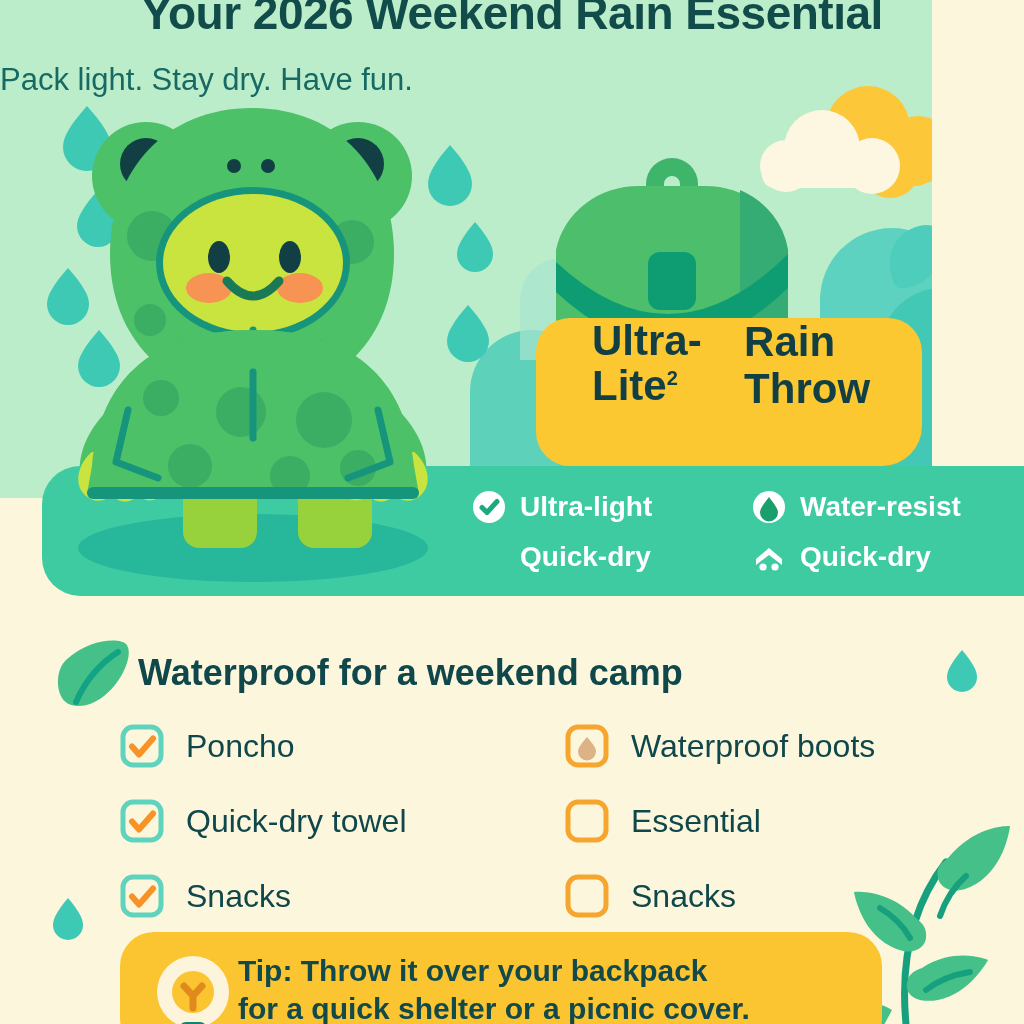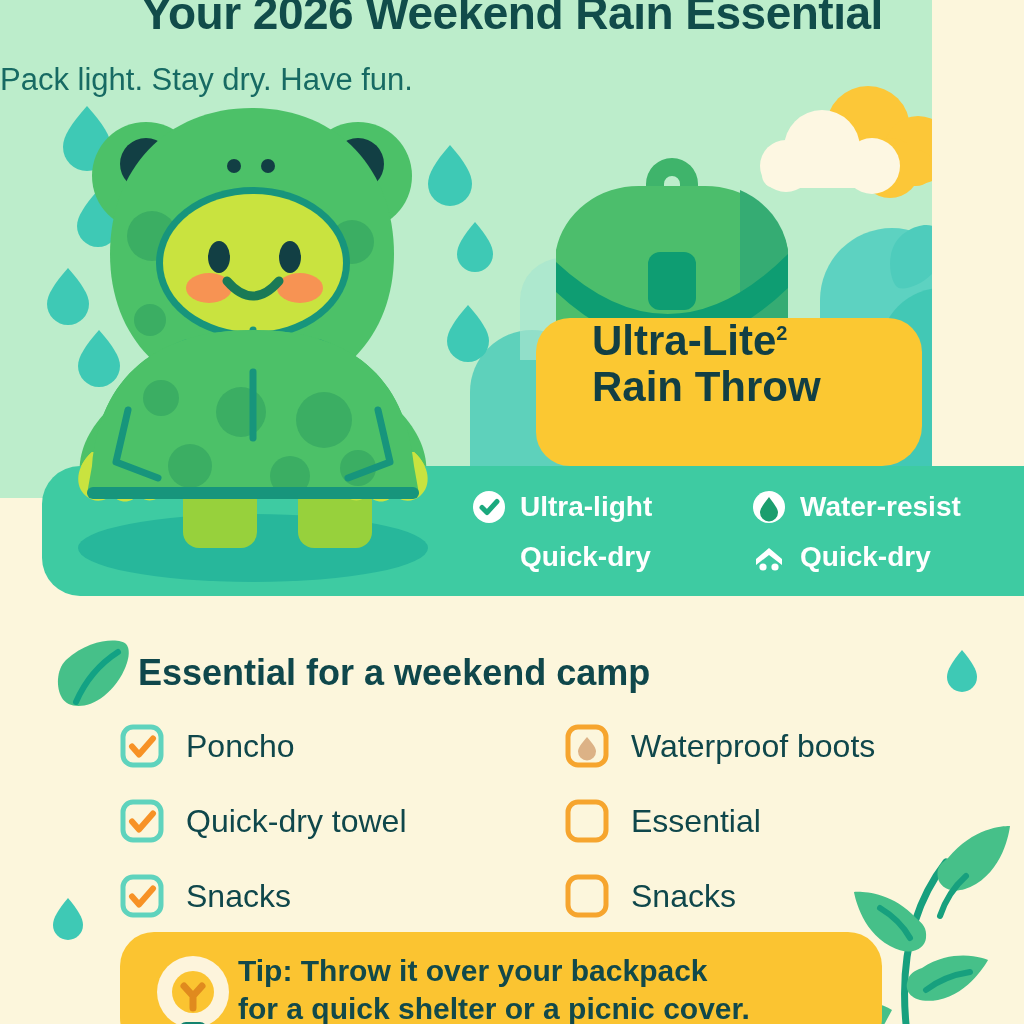--- a/index.html
+++ b/index.html
@@ -38,21 +38,21 @@
     color:#176A63;
     z-index:30;
   }
 
   
   .badge {
     position:absolute; left:536px; top:318px; width:386px; height:148px;
     background:#FBC832;
     border-radius:34px 34px 40px 34px;
     z-index:25;
-    display:flex; flex-direction:column; justify-content:flex-start;
+    display:flex; flex-direction:row; justify-content:space-between;
     padding-left:56px;
   }
   .badge-l1 { font-size:42px; font-weight:bold; color:#123F44; line-height:1.08; }
   .badge-l1 sup { font-size:20px; vertical-align:super; }
   .badge-l2 { font-size:42px; font-weight:bold; color:#123F44; line-height:1.12; }
 
   
   .featurebar {
     position:absolute; left:42px; top:466px; width:1024px; height:130px;
     background:#3ECBA2;
@@ -289,21 +289,21 @@
       <path d="M880 908 q20 12 30 30" stroke="#17A07E" stroke-width="6" fill="none" stroke-linecap="round"></path>
       <path d="M970 972 q-26 4 -44 18" stroke="#17A07E" stroke-width="6" fill="none" stroke-linecap="round"></path>
     </g>
 
     <g class="leaf-head">
       <path d="M66 660 c24 -22 54 -22 60 -16 c8 8 -2 36 -22 52 c-18 14 -36 12 -42 2 c-6 -10 -6 -28 4 -38 Z" fill="#46C089"></path>
       <path d="M118 652 q-28 18 -42 50" stroke="#12A284" stroke-width="6" fill="none" stroke-linecap="round"></path>
     </g>
   </svg>
 
-  <div class="section-head">Essential for a weekend camp</div>
+  <div class="section-head">Waterproof for a weekend camp</div>
 
   <div class="checklist">
 
     <div class="ck-item">
       <span class="ck-box">
         <svg width="44" height="44" viewBox="0 0 44 44">
           <rect x="3" y="3" width="38" height="38" rx="10" fill="#FCF6DC" stroke="#5FD3BD" stroke-width="5"></rect>
           <path d="M12 22.5 l7 8 l14 -16" stroke="#F79226" stroke-width="6" fill="none" stroke-linecap="round" stroke-linejoin="round"></path>
         </svg>
       </span>

